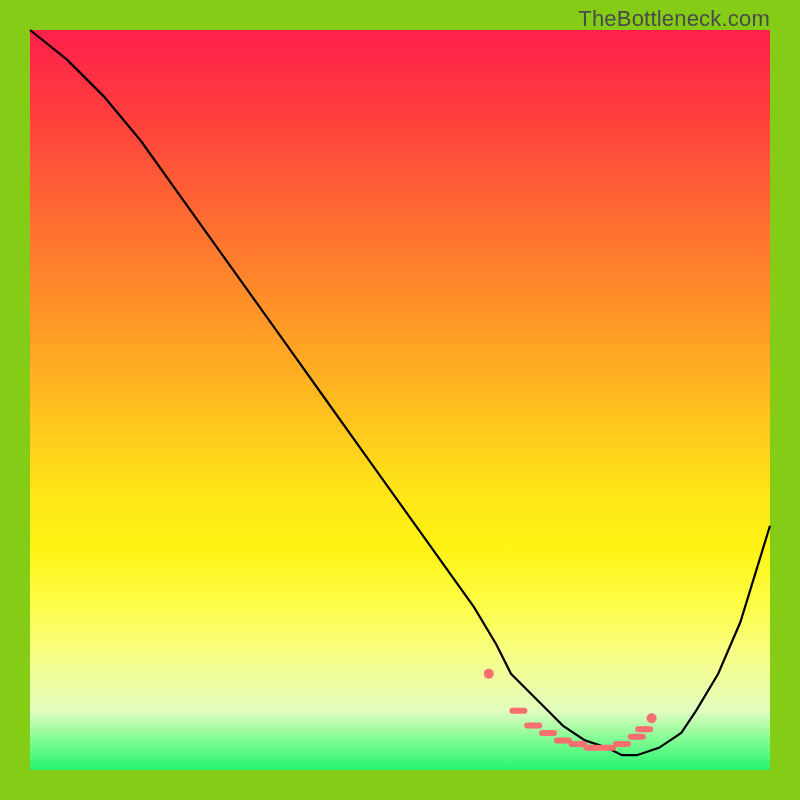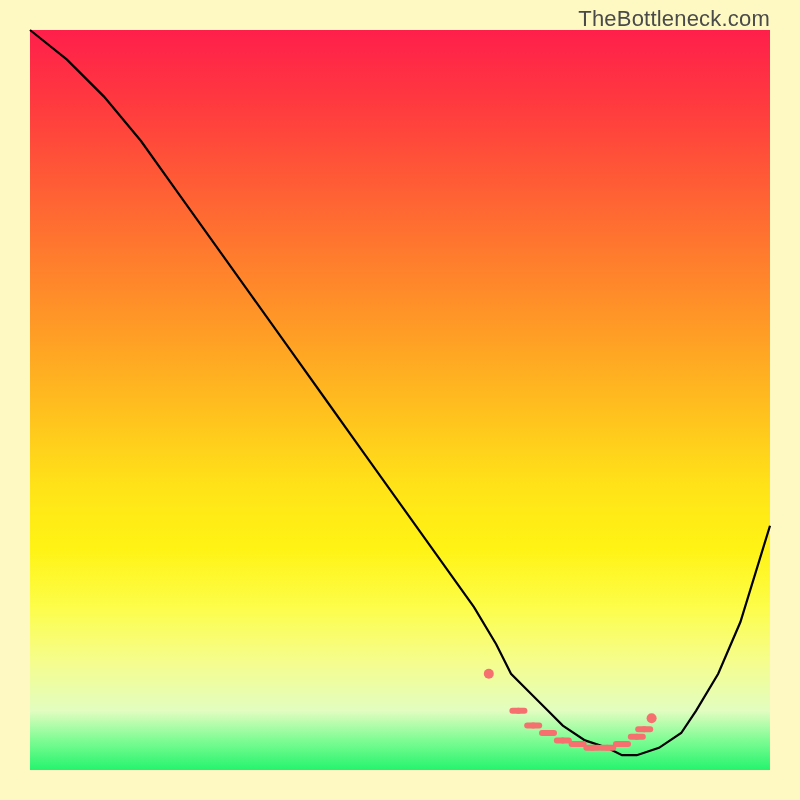--- a/index.html
+++ b/index.html
@@ -8,21 +8,21 @@
     width: 800px;
     height: 800px;
     background: #000;
     overflow: hidden;
     font-family: Arial, Helvetica, sans-serif;
   }
   .frame {
     position: relative;
     width: 800px;
     height: 800px;
-    background: #fef9c3;
+    background: #84cc16;
   }
   .plot-area {
     position: absolute;
     left: 30px;
     top: 30px;
     width: 740px;
     height: 740px;
     background: linear-gradient(
       to bottom,
       #ff1f4b 0%,

